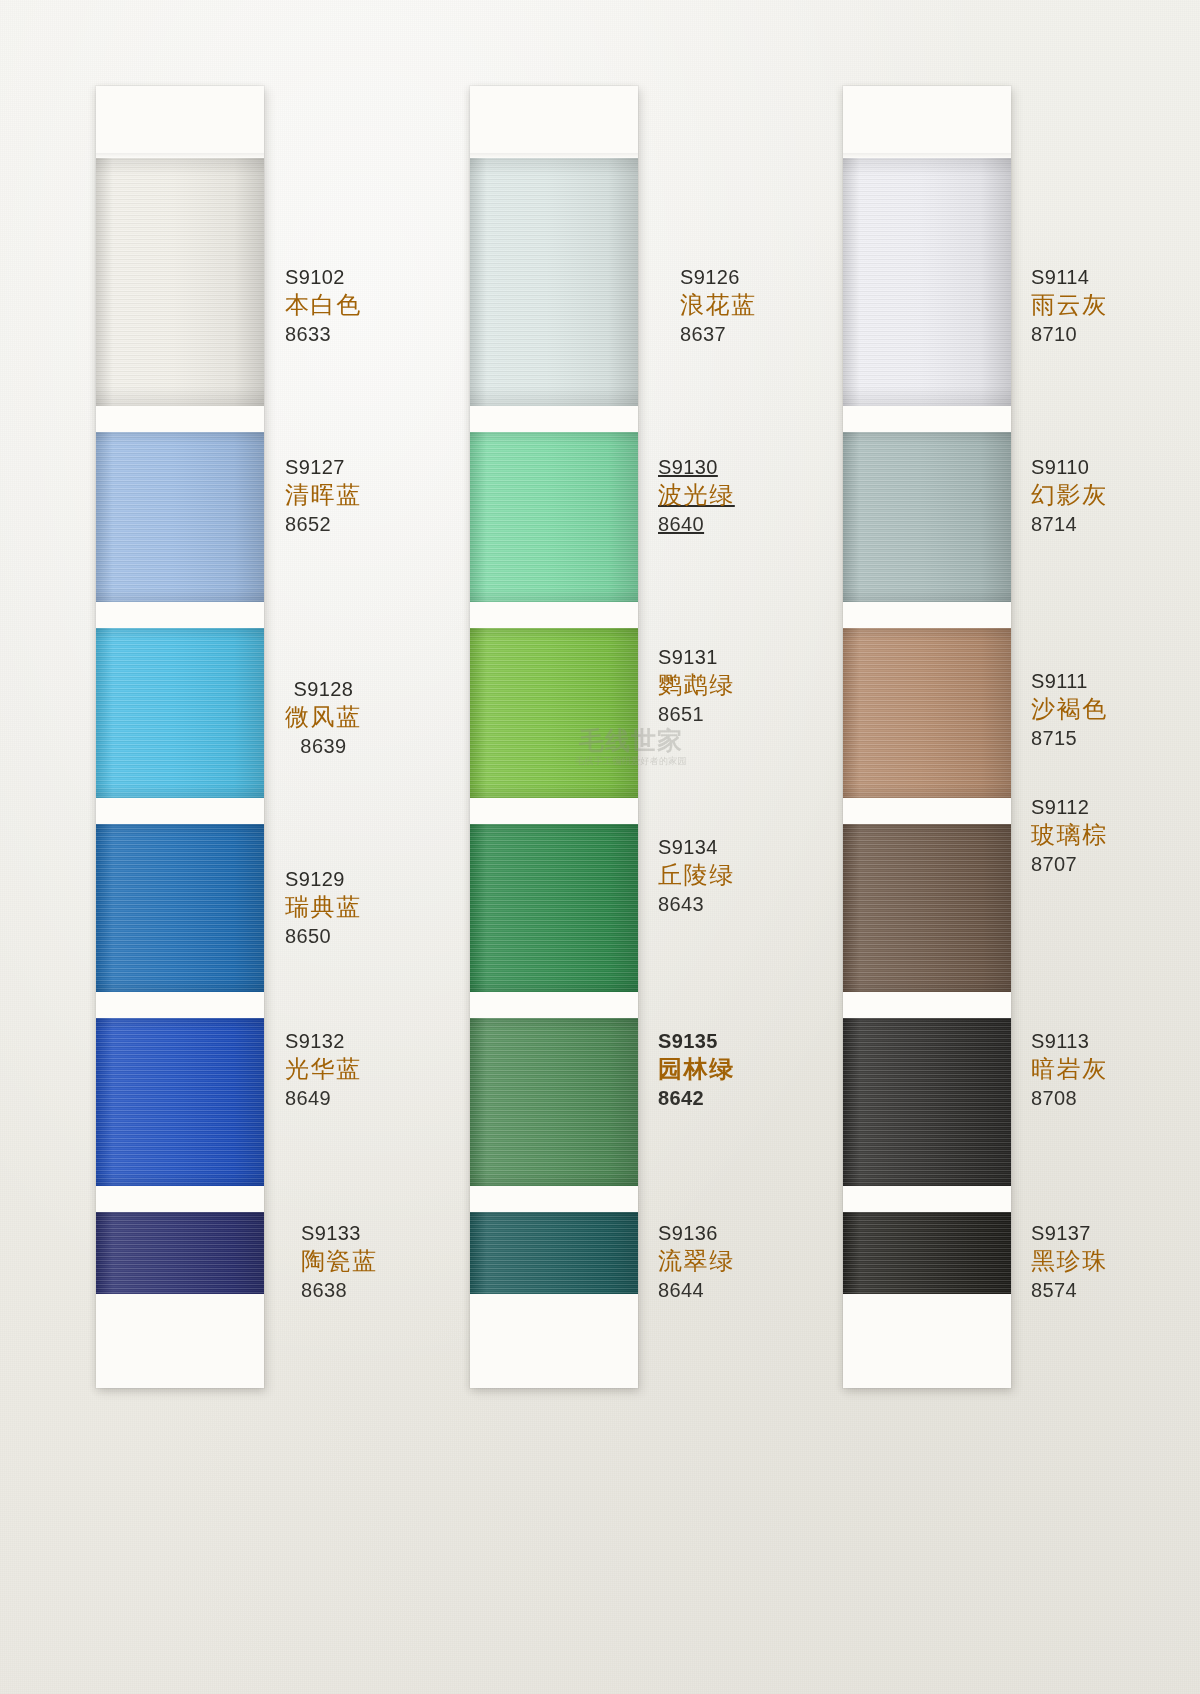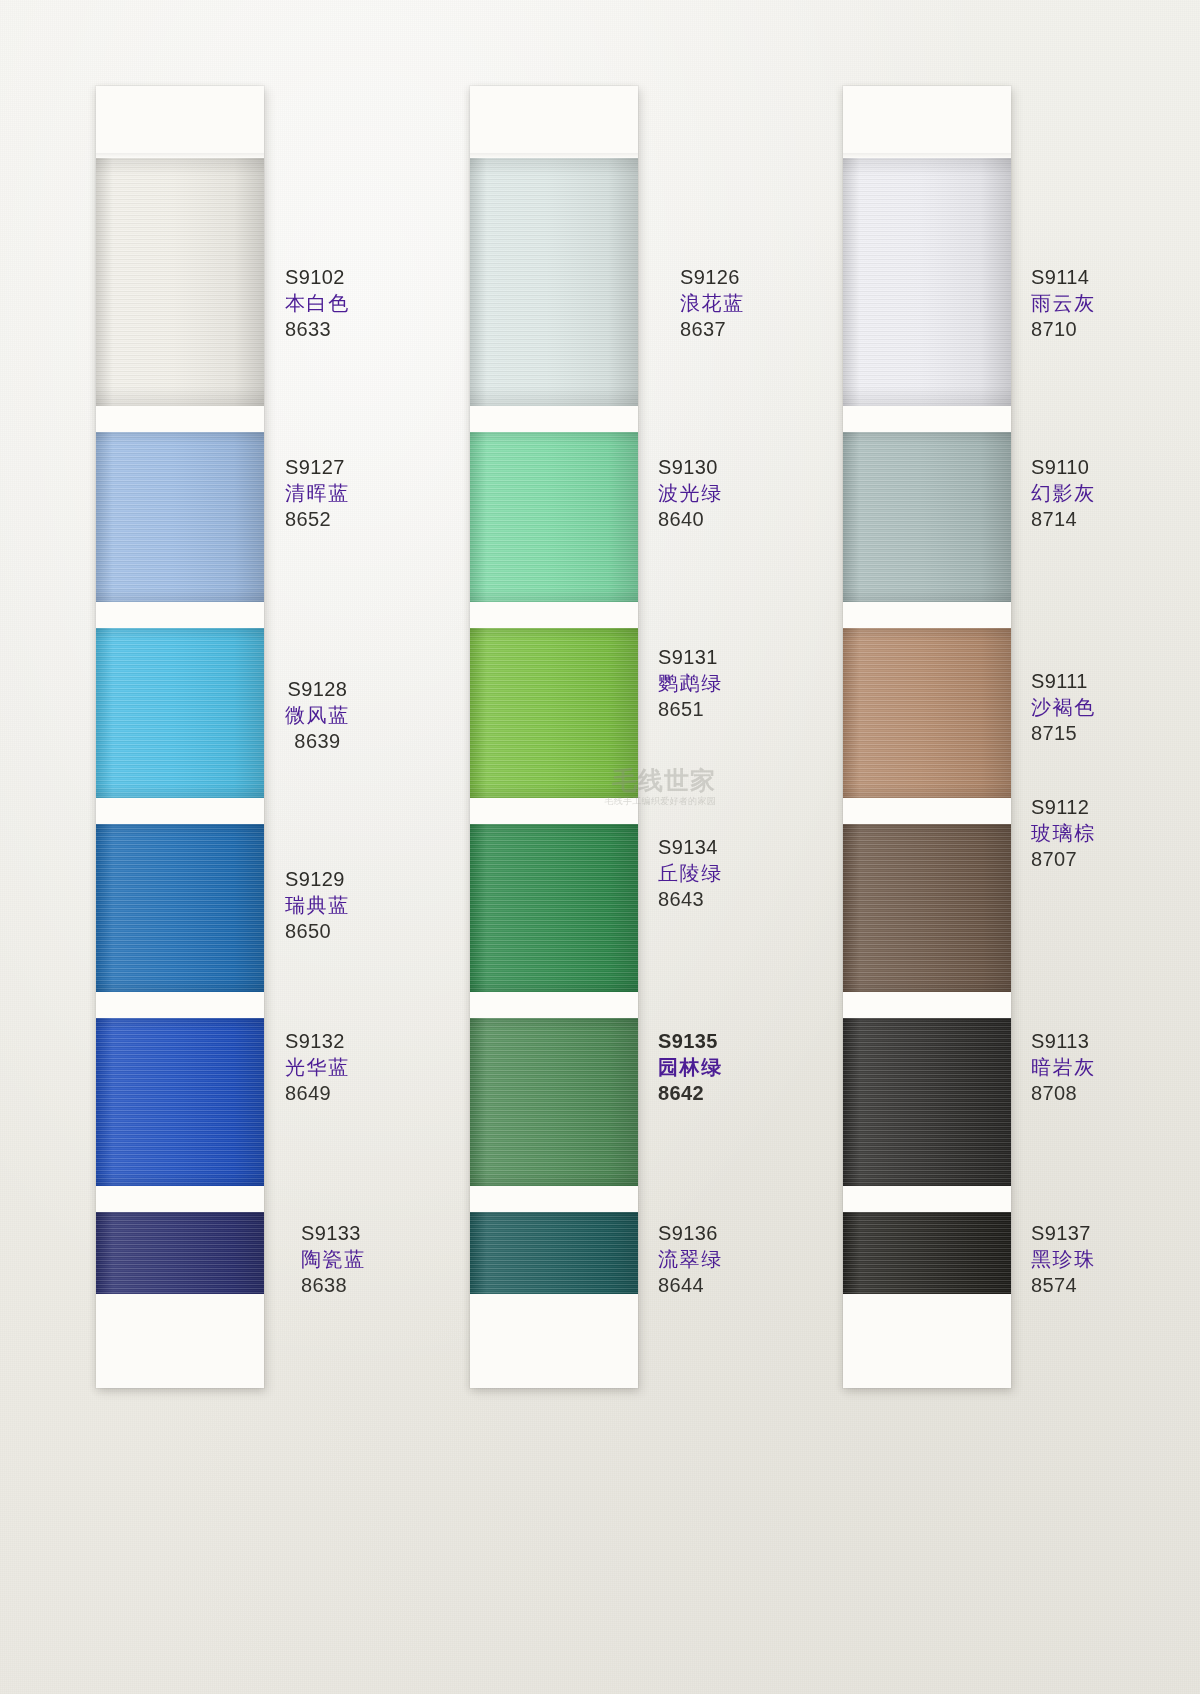--- a/index.html
+++ b/index.html
@@ -149,38 +149,38 @@
   .label.left-col  { left: 285px; }
   .label.mid-col   { left: 658px; }
   .label.right-col { left: 1031px; }
 
   .label .code {
     font-size: 20px;
     letter-spacing: 0.4px;
     color: #2e2d29;
   }
   .label .name {
-    font-size: 20px;
+    font-size: 24px;
     letter-spacing: 1.6px;
-    color: #4c1d95;
+    color: #a16207;
     font-family: "DejaVu Sans", "Liberation Sans", sans-serif;
   }
   .label .num {
     font-size: 20px;
     letter-spacing: 0.4px;
     color: #33322e;
   }
 
   
   .watermark {
     position: absolute;
     left: 546px;
-    top: 768px;
+    top: 728px;
     width: 170px;
-    text-align: right;
+    text-align: center;
     opacity: 0.33;
     pointer-events: none;
     user-select: none;
   }
   .watermark .wm-main {
     font-size: 25px;
     font-weight: bold;
     color: #8d8d86;
     letter-spacing: 1px;
     font-family: "DejaVu Sans", "Liberation Sans", sans-serif;
@@ -313,21 +313,21 @@
     <div class="label left-col" style="left: 285px; top: 1220px; margin-left: 16px;">
       <div class="code">S9133</div>
       <div class="name">陶瓷蓝</div>
       <div class="num">8638</div>
     </div>
     <div class="label mid-col" style="left: 680px; top: 264px;">
       <div class="code">S9126</div>
       <div class="name">浪花蓝</div>
       <div class="num">8637</div>
     </div>
-    <div class="label mid-col" style="left: 658px; top: 454px;">
+    <div class="label mid-col" style="left: 658px; top: 454px; text-decoration: underline;">
       <div class="code">S9130</div>
       <div class="name">波光绿</div>
       <div class="num">8640</div>
     </div>
     <div class="label mid-col" style="left: 658px; top: 644px;">
       <div class="code">S9131</div>
       <div class="name">鹦鹉绿</div>
       <div class="num">8651</div>
     </div>
     <div class="label mid-col" style="left: 658px; top: 834px;">

